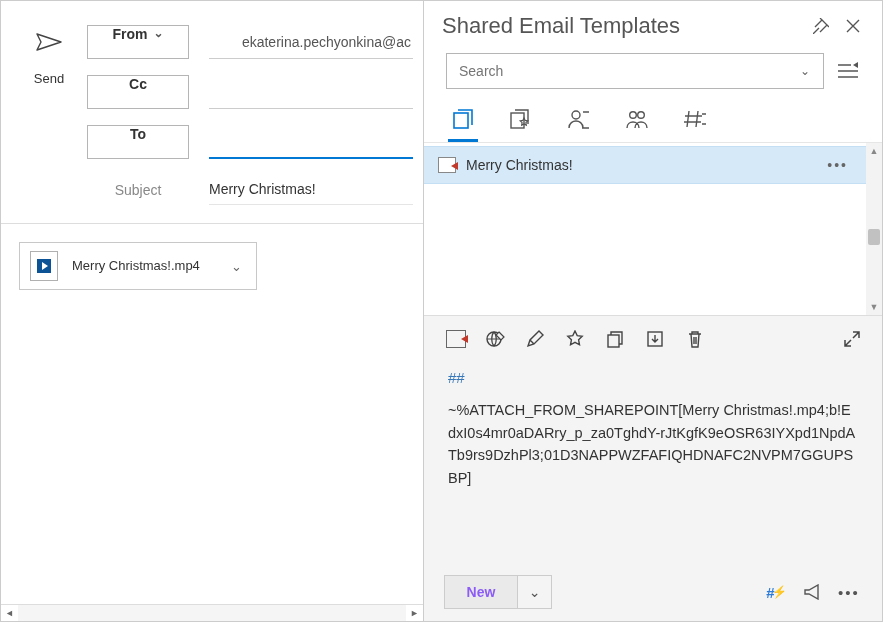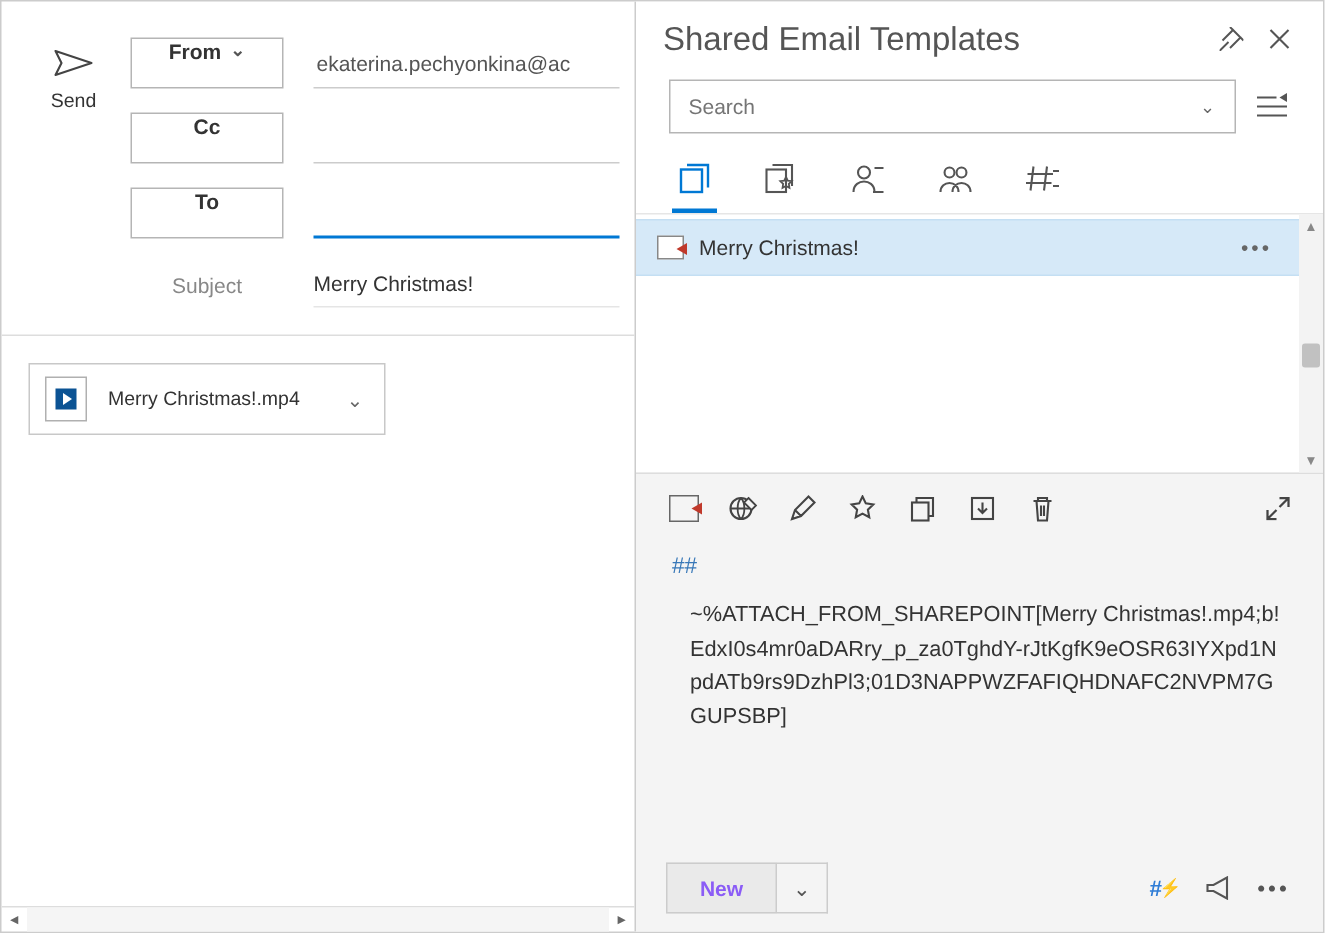--- a/index.html
+++ b/index.html
@@ -26,21 +26,21 @@
     display: flex;
     align-items: flex-start;
     padding: 16px 10px 10px 18px;
     gap: 8px;
   }
   .send-block {
     width: 60px;
     display: flex;
     flex-direction: column;
     align-items: center;
-    gap: 6px;
+    gap: 18px;
     padding: 18px 0 6px 0;
     cursor: pointer;
   }
   .send-icon { font-size: 20px; color: #444; transform: translateY(-2px); }
   .send-label { font-size: 13px; color: #333; }
   .fields-col {
     flex: 1;
     display: flex;
     flex-direction: column;
   }
@@ -67,20 +67,21 @@
   .chev { font-size: 12px; color: #555; }
   .field-input {
     flex: 1;
     border: none;
     border-bottom: 1px solid #ccc;
     height: 34px;
     font-size: 14px;
     color: #555;
     padding: 0 2px;
     outline: none;
+    text-align: right;
   }
   .field-input.active { border-bottom: 2px solid #0078d4; }
   .subject-row { display:flex; align-items:center; height:46px; }
   .subject-label { width:102px; text-align:center; color:#888; font-size:14px; margin-right:20px; }
   .subject-value { flex:1; color:#333; font-size:14px; border-bottom:1px solid #e5e5e5; height:30px; padding-top:6px; }
   .compose-divider { height:1px; background:#ddd; margin:0; }
   .attachment-area { padding: 18px; }
   .attachment-box {
     width: 238px;
     border: 1px solid #c8c8c8;
@@ -175,21 +176,21 @@
   .tp-toolbar {
     display:flex; align-items:center; gap:18px; padding:12px 22px;
   }
   .tool { width:22px; height:22px; display:flex;align-items:center;justify-content:center; color:#444; cursor:pointer; font-size:16px;}
   .tool.first { border:1px solid #666; width:20px; height:18px; position:relative; }
   .tool.first .arr { position:absolute; right:-3px; top:4px; width:0;height:0;border-top:4px solid transparent;border-bottom:4px solid transparent;border-right:7px solid #c0392b;}
   .tool-spacer { flex:1; }
   .expand { font-size:16px; color:#444; cursor:pointer; }
   .tp-body { padding: 4px 24px 12px 24px; font-size:14.5px; color:#333; line-height:1.55; flex:1; overflow:hidden; }
   .tag-row { color:#3878b8; font-size:15px; margin-bottom:10px; }
-  .tp-body .mono { word-break:break-all;margin-left:12px; }
+  .tp-body .mono { word-break:break-all; }
   .tp-footer {
     display:flex; align-items:center; padding: 8px 20px 12px 20px; gap:0;
   }
   .new-btn {
     width:74px; height:34px; display:flex;align-items:center;justify-content:center;
     background:#eaeaea; border:1px solid #ccc; font-weight:600; color:#8b5cf6; cursor:pointer;
   }
   .new-dd {
     width:34px; height:34px; border:1px solid #ccc; border-left:none; display:flex;align-items:center;justify-content:center; color:#555; cursor:pointer;
   }

